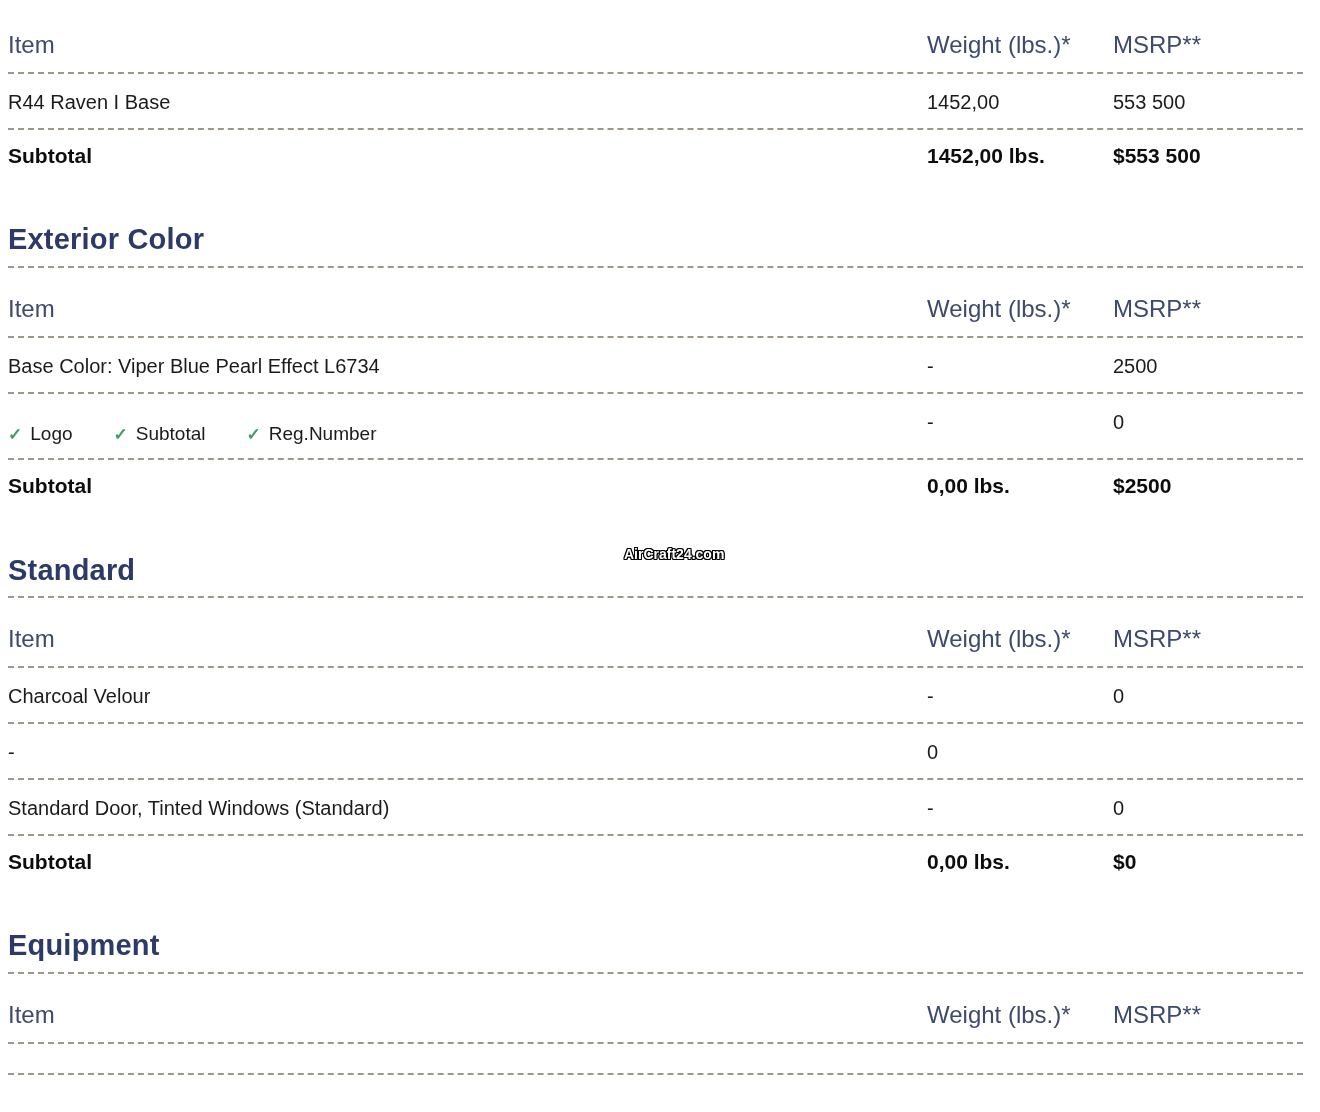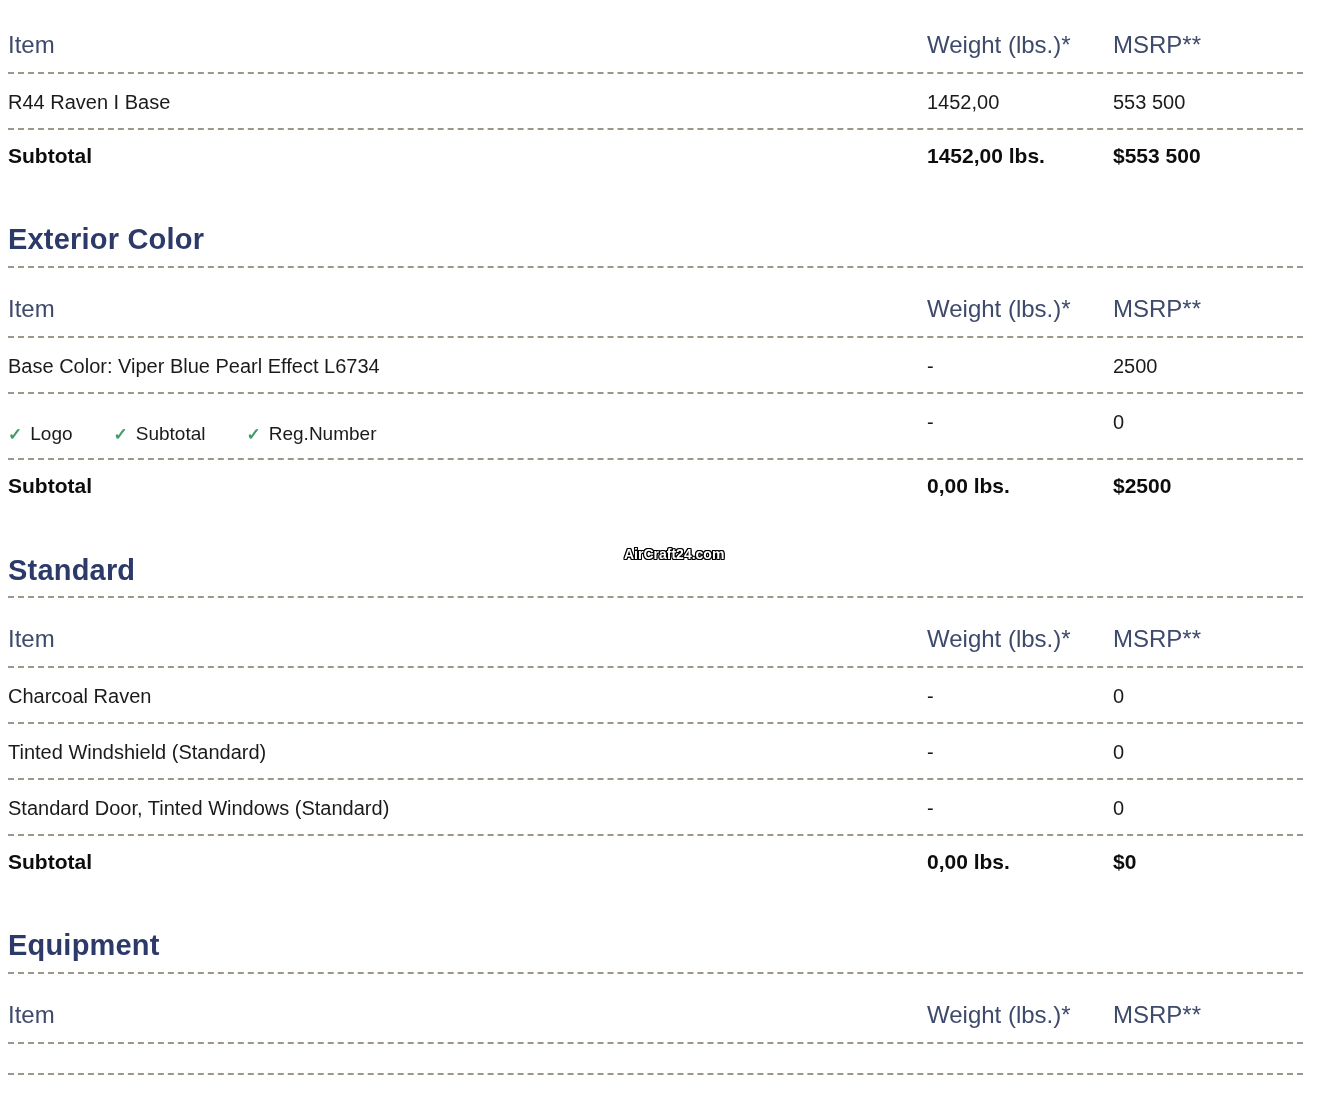--- a/index.html
+++ b/index.html
@@ -142,29 +142,26 @@
     <section class="section">
     <h2 class="section-title">Standard</h2>
     <div class="grid-row head-row">
       <div class="cell">Item</div>
       <div class="cell">Weight (lbs.)*</div>
       <div class="cell">MSRP**</div>
     </div>
     <div>
         <div class="grid-row item-row">
     <div class="cell">
-      <div>Charcoal Raven</div>
+      <div>Charcoal Velour</div>
     </div>
     <div class="cell">-</div>
     <div class="cell">0</div>
   </div>
         <div class="grid-row item-row">
-    <div class="cell">
-      <div>Tinted Windshield (Standard)</div>
-    </div>
     <div class="cell">-</div>
     <div class="cell">0</div>
   </div>
         <div class="grid-row item-row">
     <div class="cell">
       <div>Standard Door, Tinted Windows (Standard)</div>
     </div>
     <div class="cell">-</div>
     <div class="cell">0</div>
   </div>

